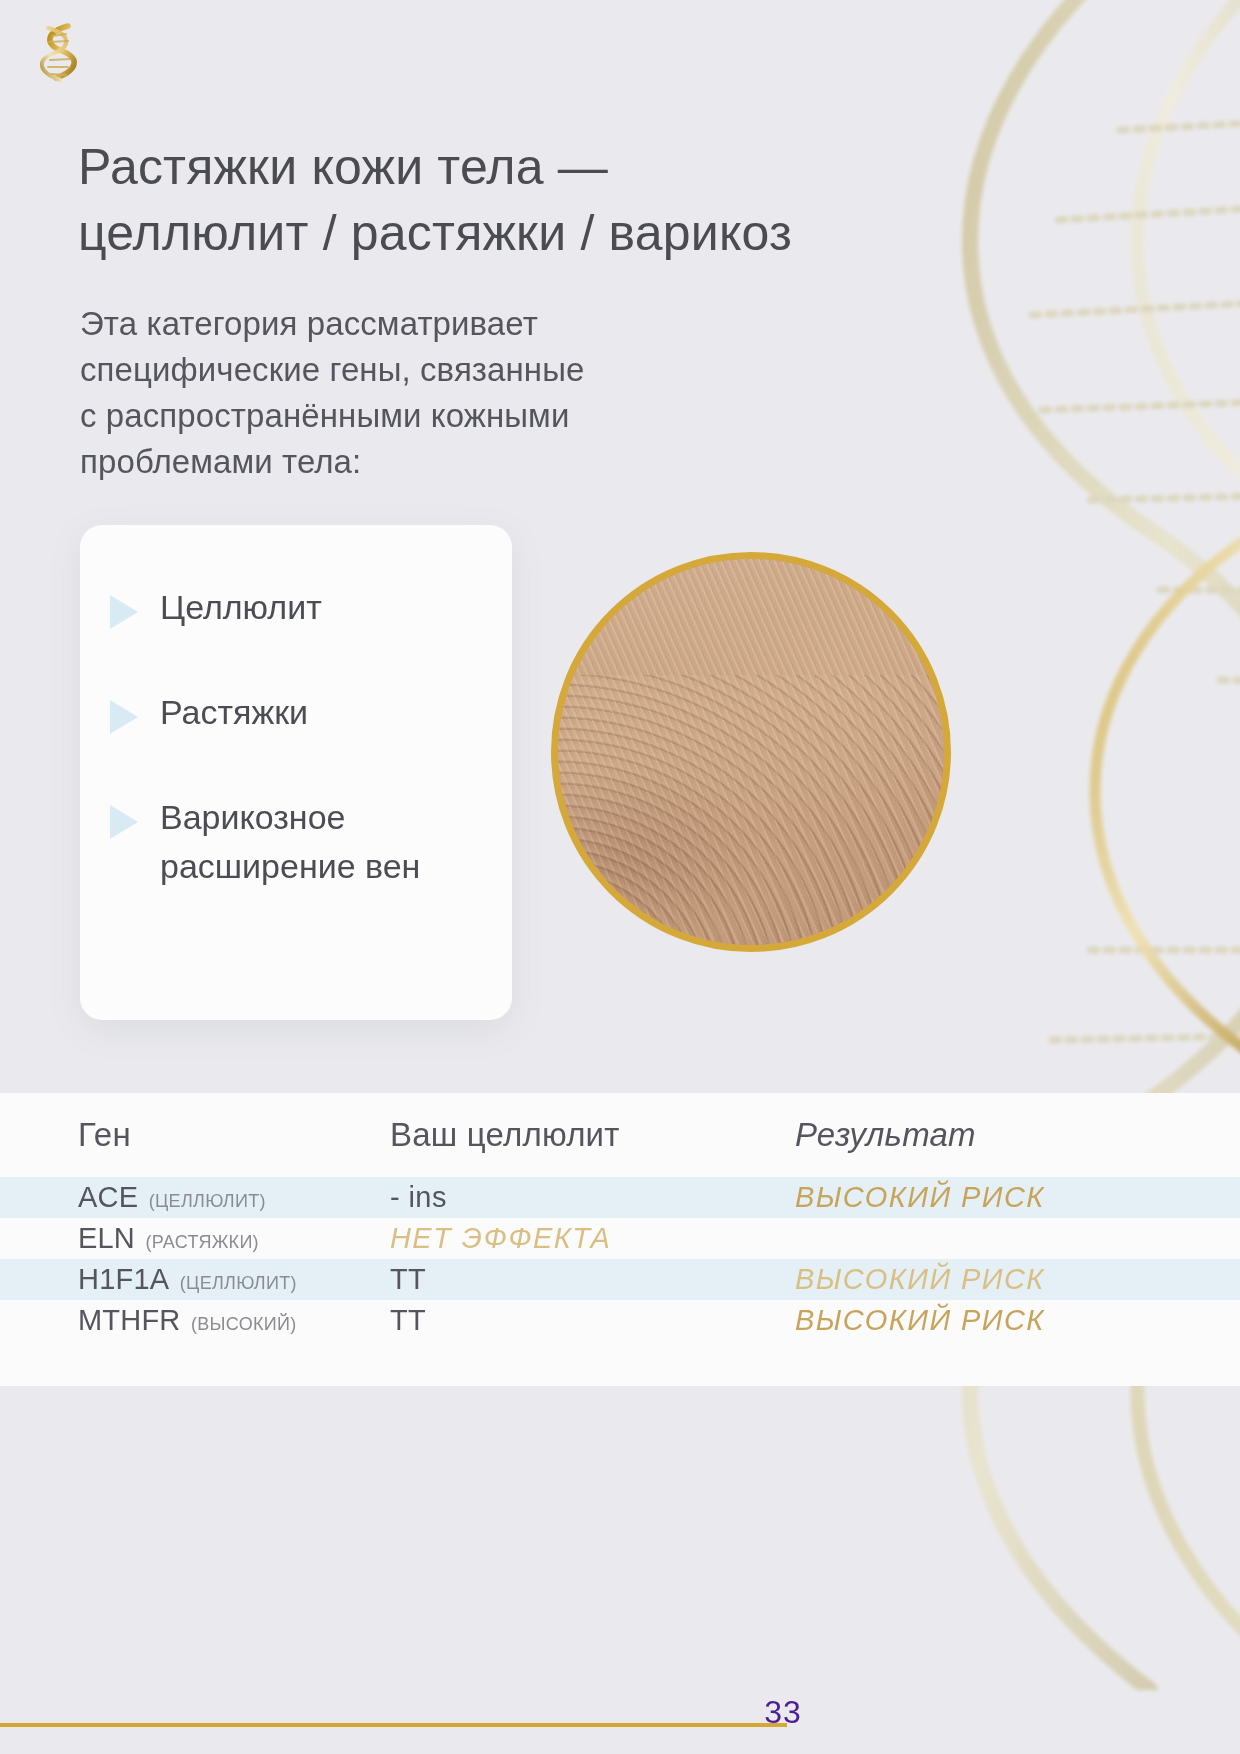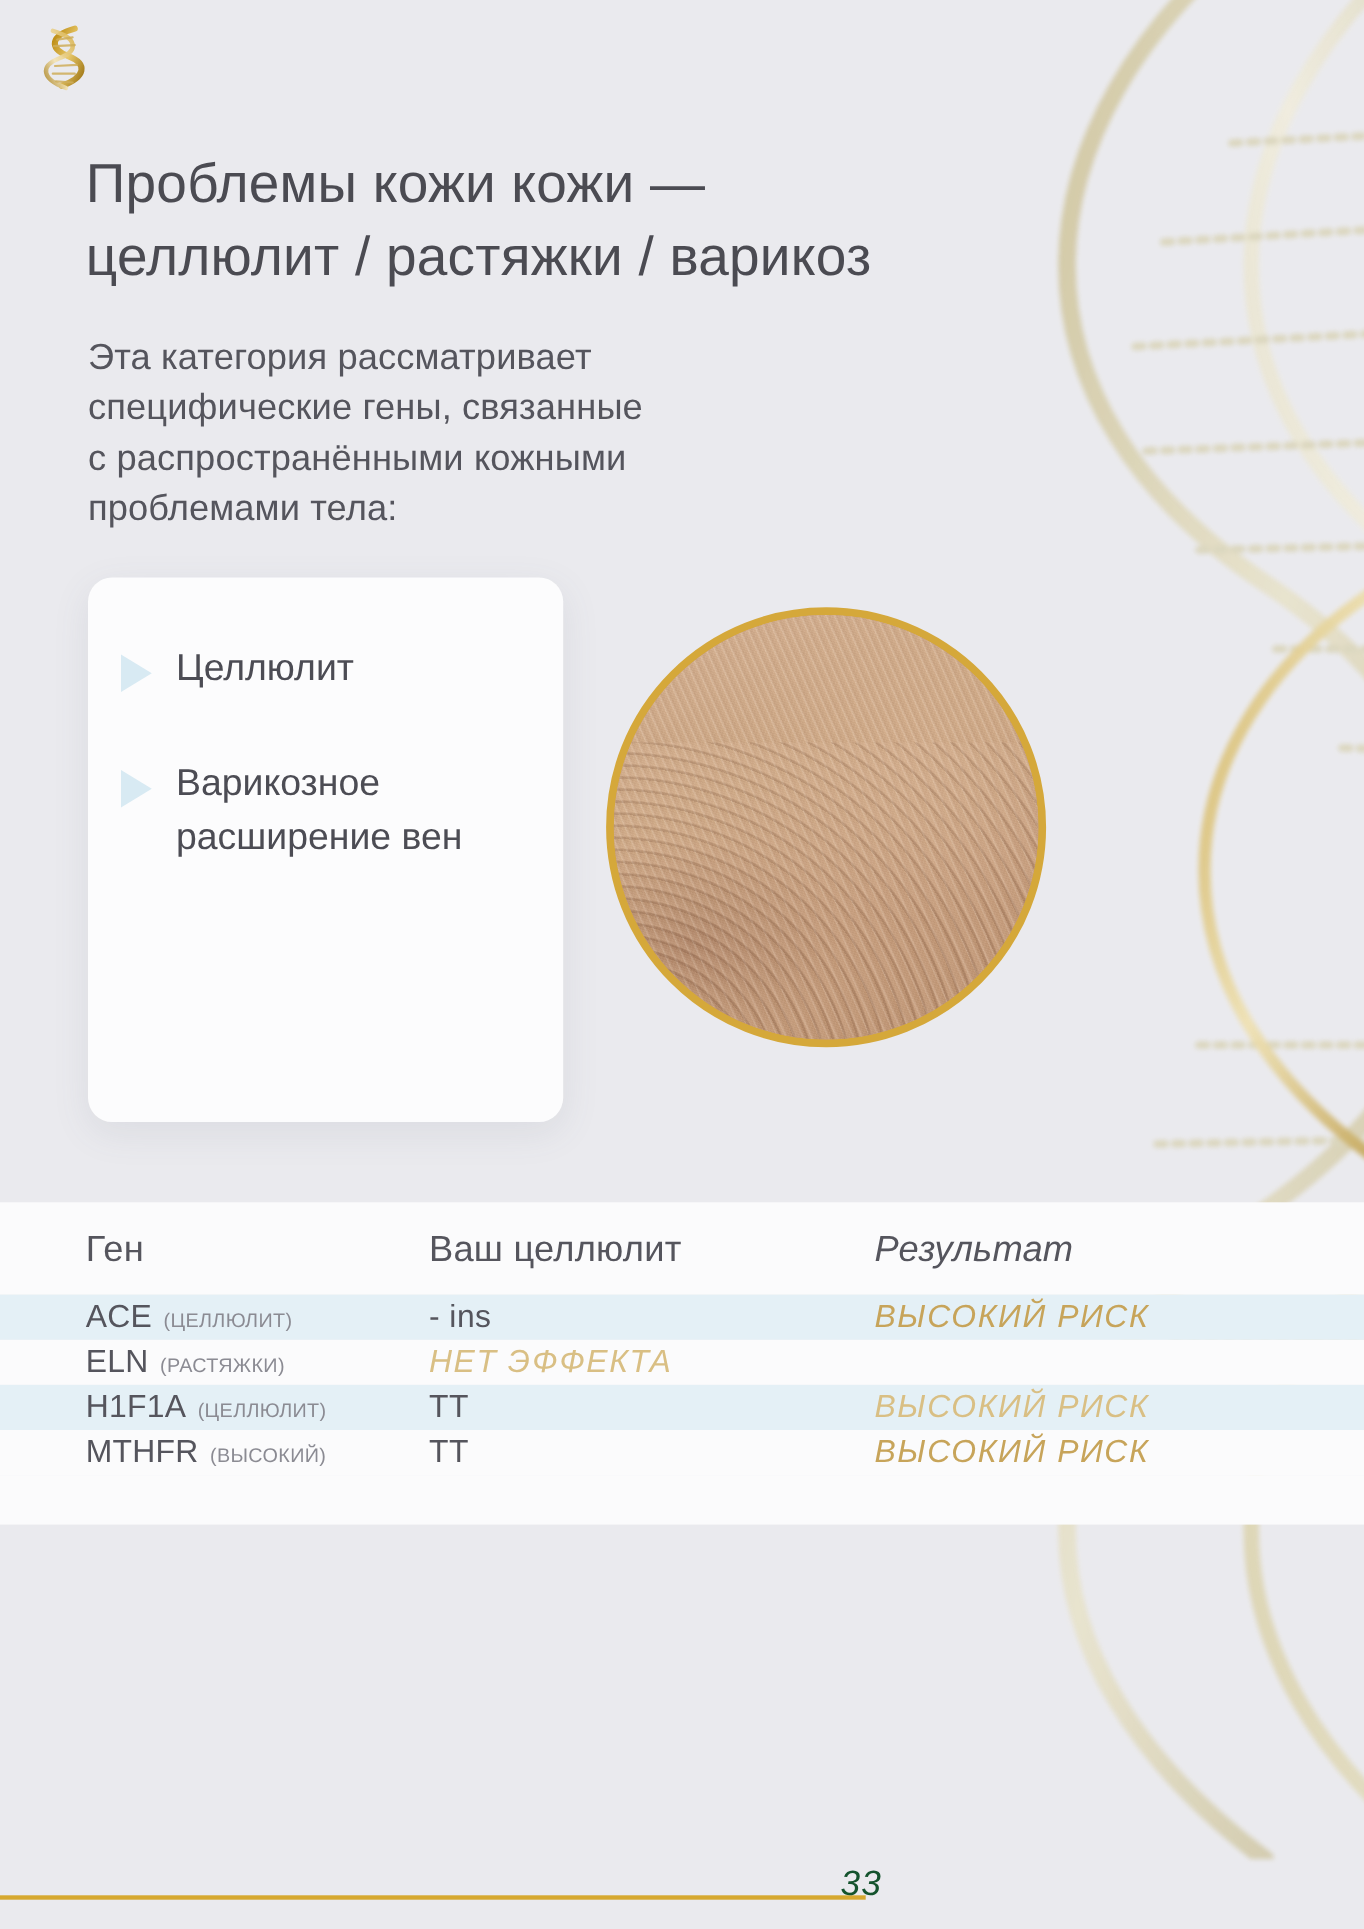--- a/index.html
+++ b/index.html
@@ -249,24 +249,23 @@
     z-index: 6;
   }
   .page-num {
     position: absolute;
     left: 733px;
     top: 1694px;
     width: 100px;
     text-align: center;
     font-size: 32px;
     font-weight: 300;
-    color: #14532d;
+    color: #4c1d95;
     letter-spacing: 1px;
     z-index: 7;
-    font-style: italic;
   }
 </style>
 </head>
 <body>
 
 <div class="dna-bg">
   <svg width="520" height="1720" viewBox="0 0 520 1720" xmlns="http://www.w3.org/2000/svg">
     <defs>
       <linearGradient id="strandA" x1="0" y1="0" x2="1" y2="1">
         <stop offset="0%" stop-color="#c9bd8e"></stop>
@@ -333,39 +332,43 @@
       <line x1="22" y1="40" x2="42" y2="39"></line>
       <line x1="20" y1="47" x2="40" y2="47"></line>
       <line x1="23" y1="54" x2="38" y2="55"></line>
     </g>
   </svg>
 </div>
 
 <div class="content">
 
   <h1 class="page-title">
-    <span>Проблемы кожи кожи —</span><br>
+    <span>Растяжки кожи тела —</span><br>
     <span>целлюлит / растяжки / варикоз</span>
   </h1>
 
   <p class="intro">
     <span>Эта категория рассматривает</span><br>
     <span>специфические гены, связанные</span><br>
     <span>с распространёнными кожными</span><br>
     <span>проблемами тела:</span>
   </p>
 
   <div class="card">
     <div class="bullets">
 
       <div class="bullet-row">
         <span class="tri"></span>
         <span class="bullet-label">Целлюлит</span>
       </div>
 
+      <div class="bullet-row">
+        <span class="tri"></span>
+        <span class="bullet-label">Растяжки</span>
+      </div>
 
       <div class="bullet-row">
         <span class="tri"></span>
         <span class="bullet-label">Варикозное расширение вен</span>
       </div>
 
     </div>
   </div>
 
   <div class="photo-circle">

